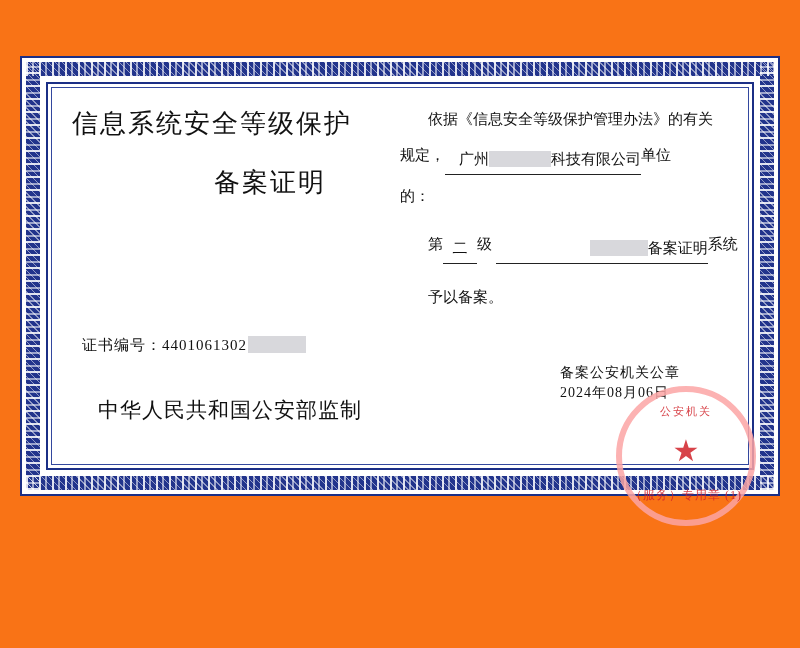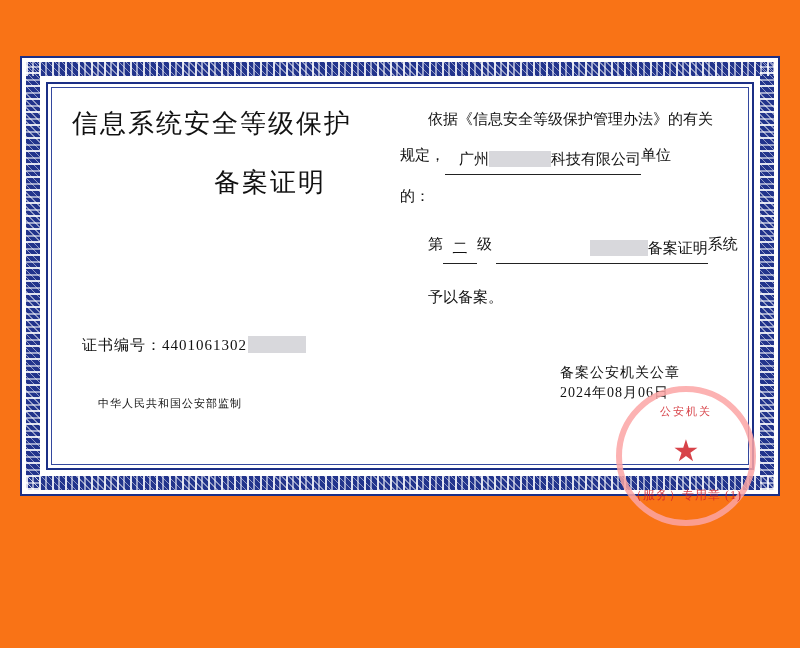--- a/index.html
+++ b/index.html
@@ -91,21 +91,21 @@
   }
   .cert-no{
     position:absolute;left:22px;top:240px;font-size:15px;letter-spacing:1px;
     white-space:nowrap;
   }
   .cert-no .redact{
     display:inline-block;width:58px;height:17px;background:#d8d8dc;
     vertical-align:-3px;margin-left:1px;
   }
   .issuer{
-    position:absolute;left:38px;top:300px;font-size:11px;letter-spacing:1px;
+    position:absolute;left:38px;top:300px;font-size:21px;letter-spacing:1px;
     white-space:nowrap;
   }
 
   
   .right-col{
     position:absolute;left:340px;top:8px;width:330px;font-size:15px;line-height:30px;
   }
   .r-line{white-space:nowrap;}
   .indent{padding-left:28px;}
   .uline{

